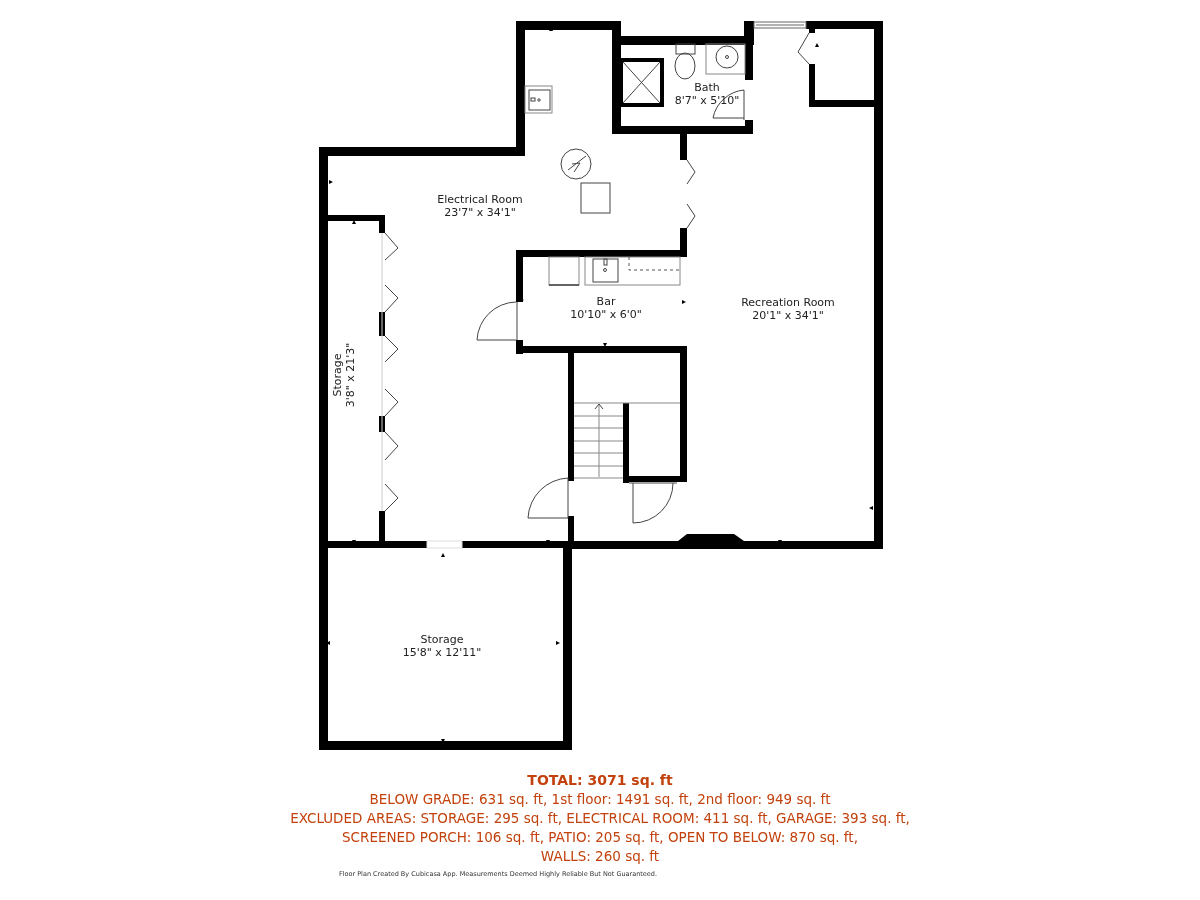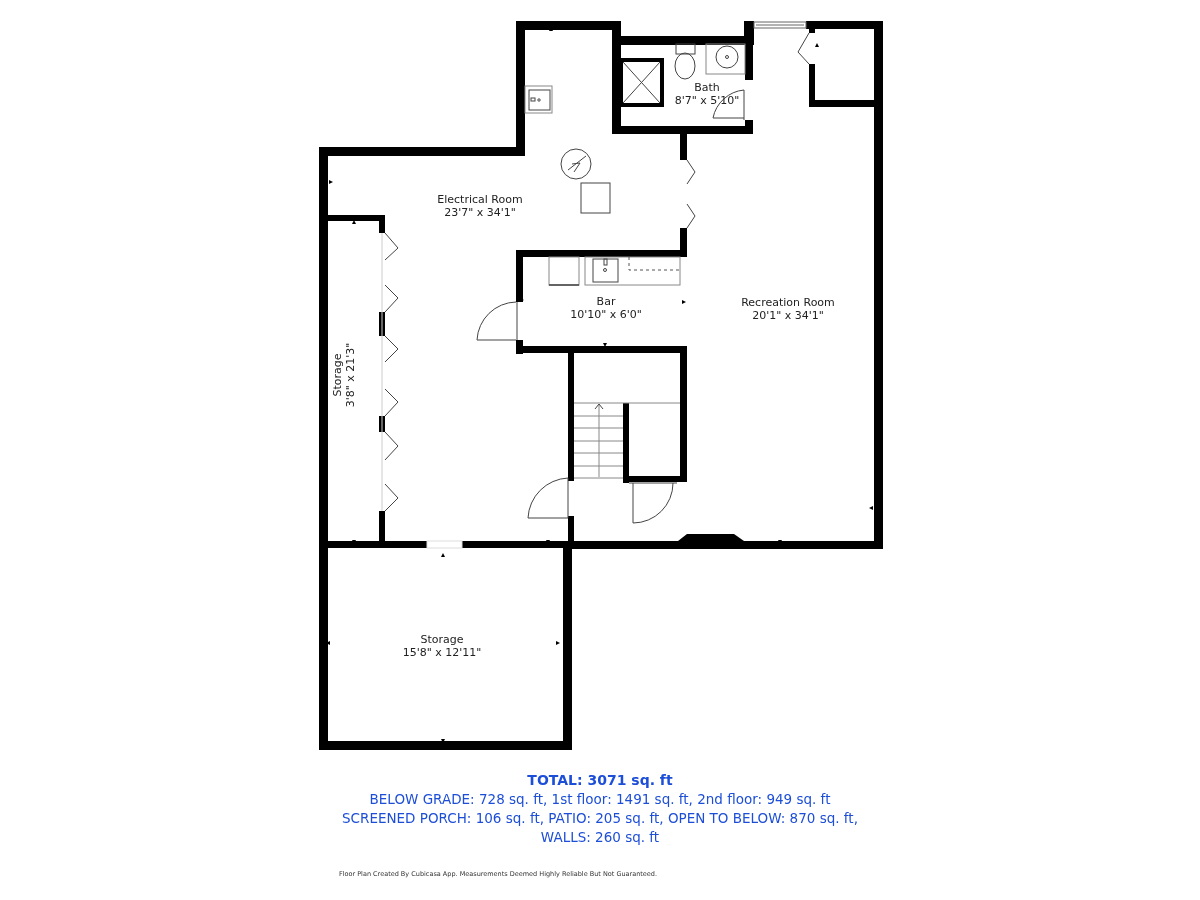--- a/index.html
+++ b/index.html
@@ -4,21 +4,21 @@
   <style>
     html, body { margin: 0; padding: 0; background: #ffffff; }
     body { width: 1200px; height: 900px; position: relative; overflow: hidden; font-family: "Liberation Sans", sans-serif; }
     #plan { position: absolute; left: 0; top: 0; width: 1200px; height: 760px; }
     .room-label { font-family: "DejaVu Sans", sans-serif; font-size: 11px; fill: #222; text-anchor: middle; }
     .wall { fill: #000; }
     .thin { fill: none; stroke: #444; stroke-width: 1; }
     .thin-light { fill: none; stroke: #888; stroke-width: 1; }
     .dashed { fill: none; stroke: #555; stroke-width: 1; stroke-dasharray: 3,3; }
     .marker { fill: #000; }
-    .summary { position: absolute; left: 0; top: 771px; width: 1200px; text-align: center; color: #1d4ed8; }
+    .summary { position: absolute; left: 0; top: 771px; width: 1200px; text-align: center; color: #c2410c; }
     .summary .total { font-family: "DejaVu Sans", sans-serif; font-weight: bold; font-size: 14px; line-height: 19px; }
     .summary .line { font-family: "DejaVu Sans", sans-serif; font-size: 13.5px; line-height: 19px; }
     .footer { position: absolute; left: 0; top: 870px; width: 996px; text-align: center; font-family: "DejaVu Sans", sans-serif; font-size: 6.5px; color: #333; }
   </style>
 </head>
 <body>
 
 <svg id="plan" viewBox="0 0 1200 760" xmlns="http://www.w3.org/2000/svg">
 
   <g>
@@ -199,18 +199,19 @@
     <text class="room-label" x="0" y="-5">Storage</text>
     <text class="room-label" x="0" y="8">3'8" x 21'3"</text>
   </g>
 
   <text class="room-label" x="442" y="643">Storage</text>
   <text class="room-label" x="442" y="656">15'8" x 12'11"</text>
 </svg>
 
 <div class="summary">
   <div class="total">TOTAL: 3071 sq. ft</div>
-  <div class="line">BELOW GRADE: 728 sq. ft, 1st floor: 1491 sq. ft, 2nd floor: 949 sq. ft</div>
+  <div class="line">BELOW GRADE: 631 sq. ft, 1st floor: 1491 sq. ft, 2nd floor: 949 sq. ft</div>
+  <div class="line">EXCLUDED AREAS: STORAGE: 295 sq. ft, ELECTRICAL ROOM: 411 sq. ft, GARAGE: 393 sq. ft,</div>
   <div class="line">SCREENED PORCH: 106 sq. ft, PATIO: 205 sq. ft, OPEN TO BELOW: 870 sq. ft,</div>
   <div class="line">WALLS: 260 sq. ft</div>
 </div>
 
 <div class="footer">Floor Plan Created By Cubicasa App. Measurements Deemed Highly Reliable But Not Guaranteed.</div>
 
 </body></html>

